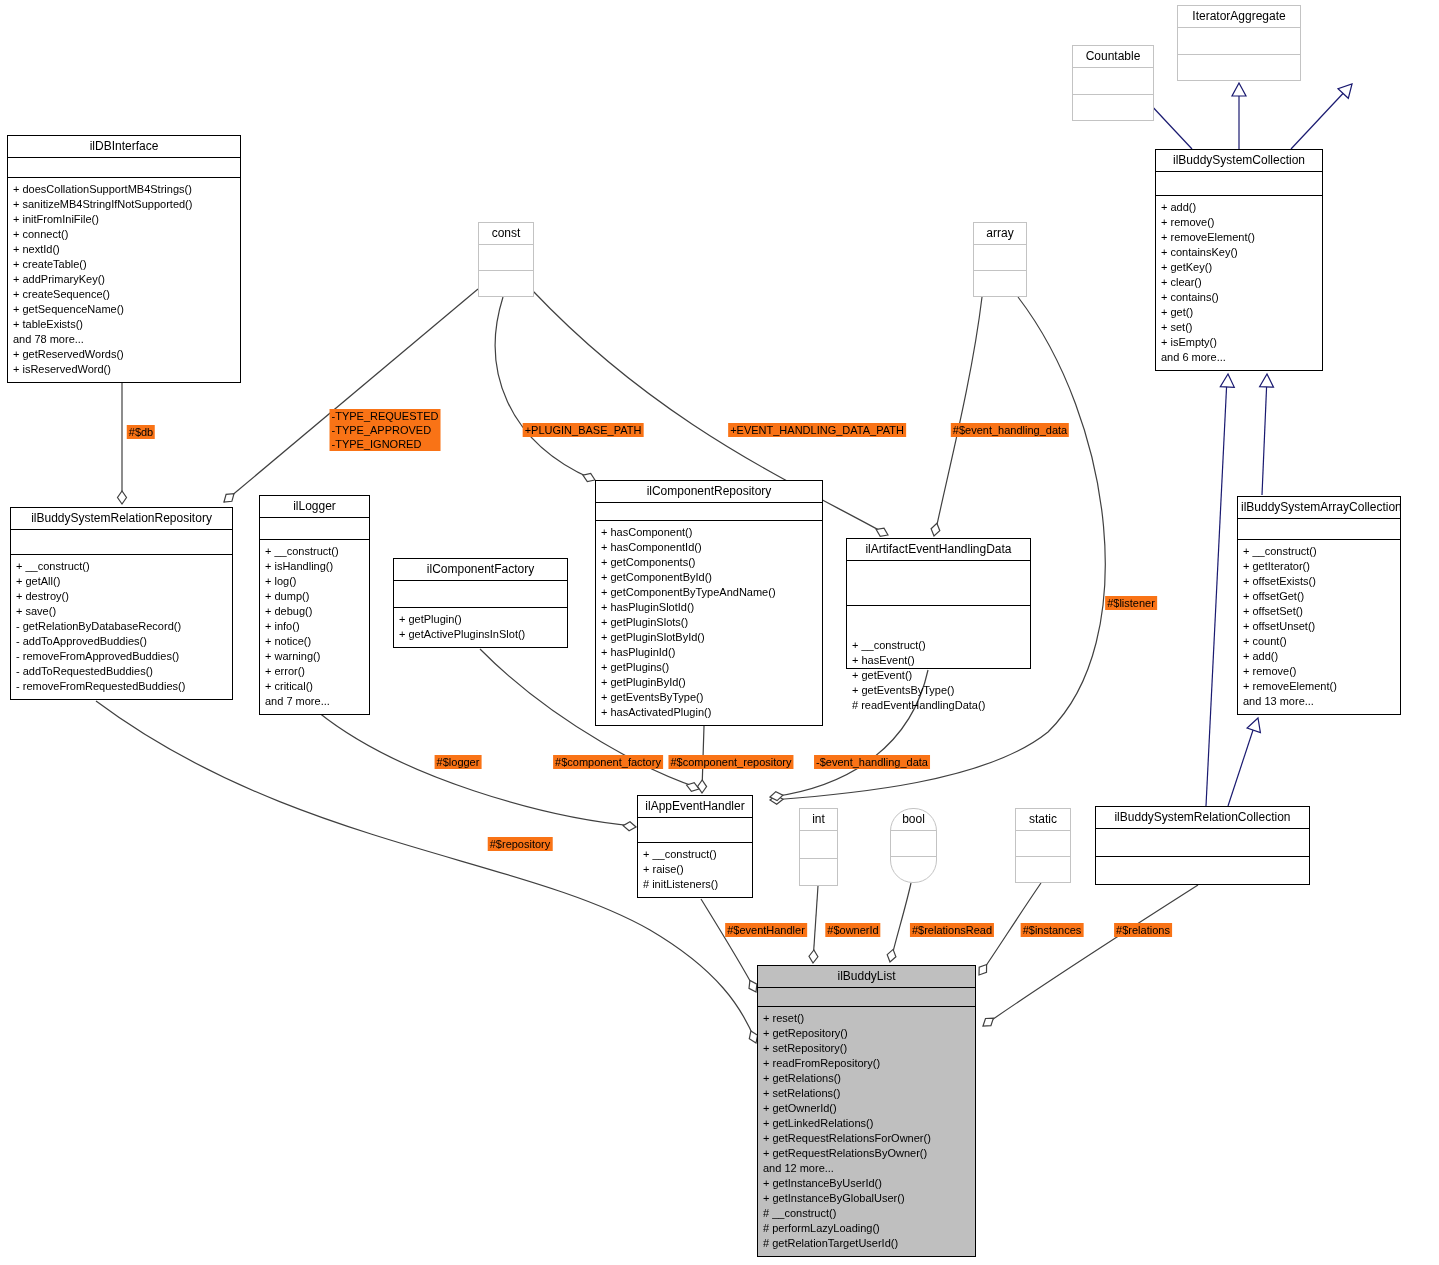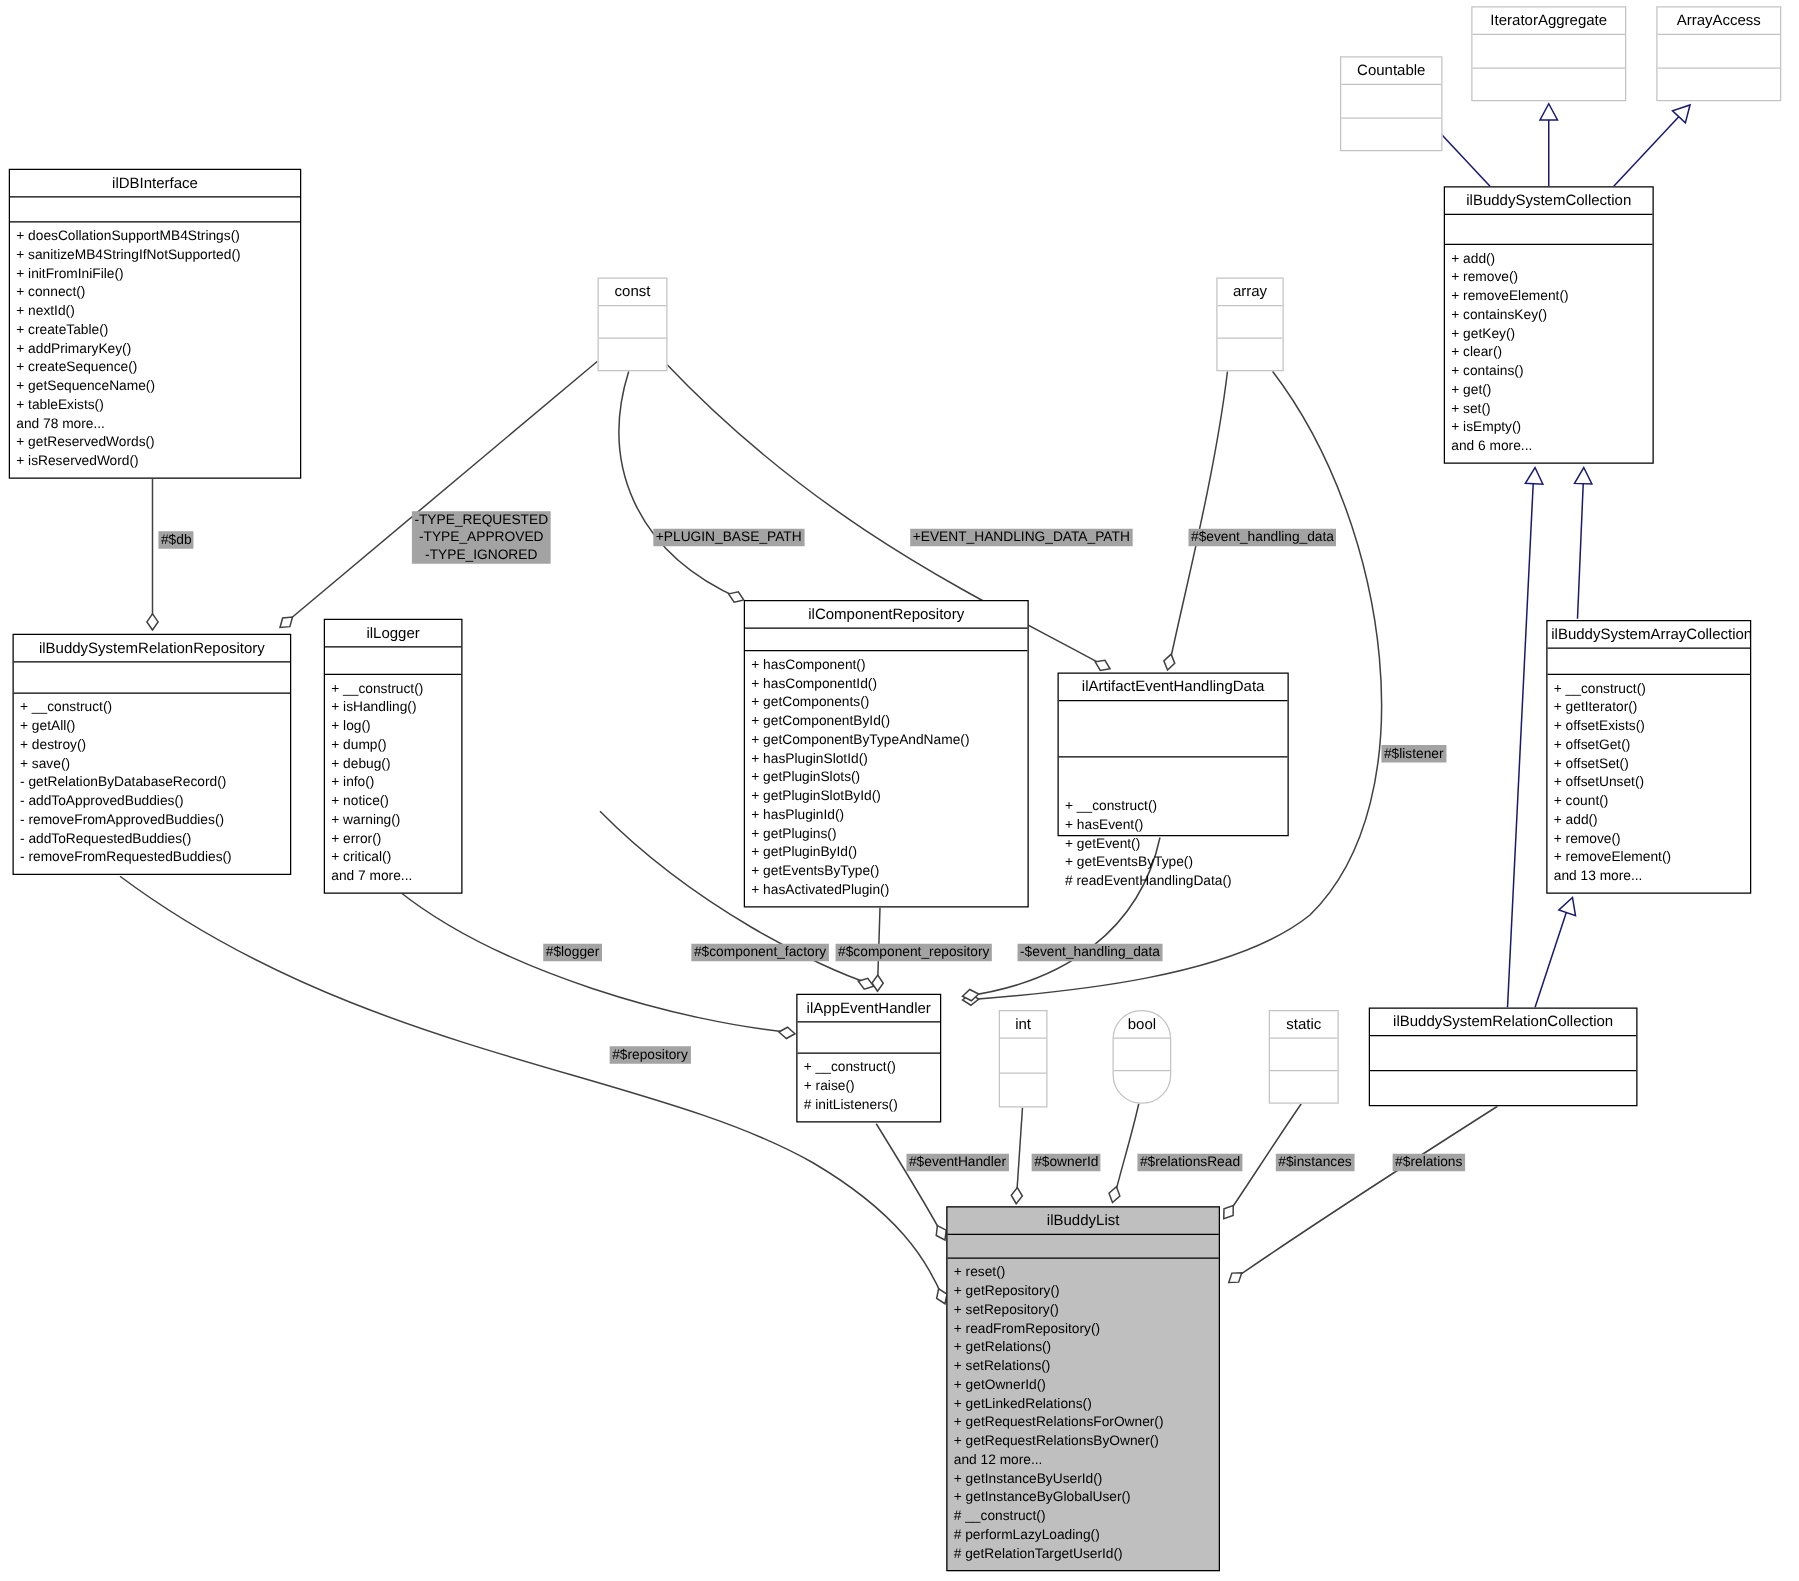--- a/index.html
+++ b/index.html
@@ -22,22 +22,22 @@
     padding:3px 3px 4px;border-bottom:1.5px solid #000;white-space:nowrap;overflow:hidden;
   }
   .uml-node.external .uml-title{border-bottom:1px solid #c3c3c3;}
   .uml-attrs{flex:1 1 auto;min-height:16px;border-bottom:1.5px solid #000;}
   .uml-node.external .uml-attrs{border-bottom:1px solid #c3c3c3;}
   .uml-methods{flex:0 0 auto;padding:4px 5px 5px;font-size:11px;text-align:left;overflow:hidden;}
   .uml-methods.empty{flex:1 1 auto;padding:0;}
   .uml-method{line-height:15px;white-space:nowrap;}
   .edge-label{
     position:absolute;transform:translate(-50%,-50%);
-    background:#a3a3a3;font-size:11px;line-height:14px;white-space:nowrap;
-    text-align:center;padding:0 2px;
+    background:#f97316;font-size:11px;line-height:14px;white-space:nowrap;
+    padding:0 2px;
   }
 </style>
 </head>
 <body>
 
 <div>
   <svg id="edges-svg" width="1439" height="1265">
       <g>
         <path d="M122,383 L122,504" fill="none" stroke="#404040" stroke-width="1.2"></path>
         <polygon points="122.0,504.0 117.5,497.5 122.0,491.0 126.5,497.5" fill="#ffffff" stroke="#404040" stroke-width="1.2"></polygon>
@@ -172,25 +172,20 @@
       <div class="uml-node external" style="left: 1072px; top: 5px; width: 82px; height: 76px; margin-top: 40px;">
         <div class="uml-title">Countable</div>
         <div class="uml-attrs"></div>
         <div class="uml-methods empty"></div>
       </div>
       <div class="uml-node external" style="left: 1177px; top: 5px; width: 124px; height: 76px;">
         <div class="uml-title">IteratorAggregate</div>
         <div class="uml-attrs"></div>
         <div class="uml-methods empty"></div>
       </div>
-      <div class="uml-node external" style="left: 1325px; top: 5px; width: 100px; height: 76px;">
-        <div class="uml-title">ArrayAccess</div>
-        <div class="uml-attrs"></div>
-        <div class="uml-methods empty"></div>
-      </div>
       <div class="uml-node normal" style="left: 1155px; top: 149px; width: 168px; height: 222px;">
         <div class="uml-title">ilBuddySystemCollection</div>
         <div class="uml-attrs"></div>
         <div class="uml-methods">
           <div class="uml-method">+ add()</div>
           <div class="uml-method">+ remove()</div>
           <div class="uml-method">+ removeElement()</div>
           <div class="uml-method">+ containsKey()</div>
           <div class="uml-method">+ getKey()</div>
           <div class="uml-method">+ clear()</div>
@@ -234,20 +229,28 @@
           <div class="uml-method">+ isHandling()</div>
           <div class="uml-method">+ log()</div>
           <div class="uml-method">+ dump()</div>
           <div class="uml-method">+ debug()</div>
           <div class="uml-method">+ info()</div>
           <div class="uml-method">+ notice()</div>
           <div class="uml-method">+ warning()</div>
           <div class="uml-method">+ error()</div>
           <div class="uml-method">+ critical()</div>
           <div class="uml-method">and 7 more...</div>
+        </div>
+      </div>
+      <div class="uml-node normal" style="left: 393px; top: 558px; width: 175px; height: 90px;">
+        <div class="uml-title">ilComponentFactory</div>
+        <div class="uml-attrs"></div>
+        <div class="uml-methods">
+          <div class="uml-method">+ getPlugin()</div>
+          <div class="uml-method">+ getActivePluginsInSlot()</div>
         </div>
       </div>
       <div class="uml-node normal" style="left: 595px; top: 480px; width: 228px; height: 246px;">
         <div class="uml-title">ilComponentRepository</div>
         <div class="uml-attrs"></div>
         <div class="uml-methods">
           <div class="uml-method">+ hasComponent()</div>
           <div class="uml-method">+ hasComponentId()</div>
           <div class="uml-method">+ getComponents()</div>
           <div class="uml-method">+ getComponentById()</div>

